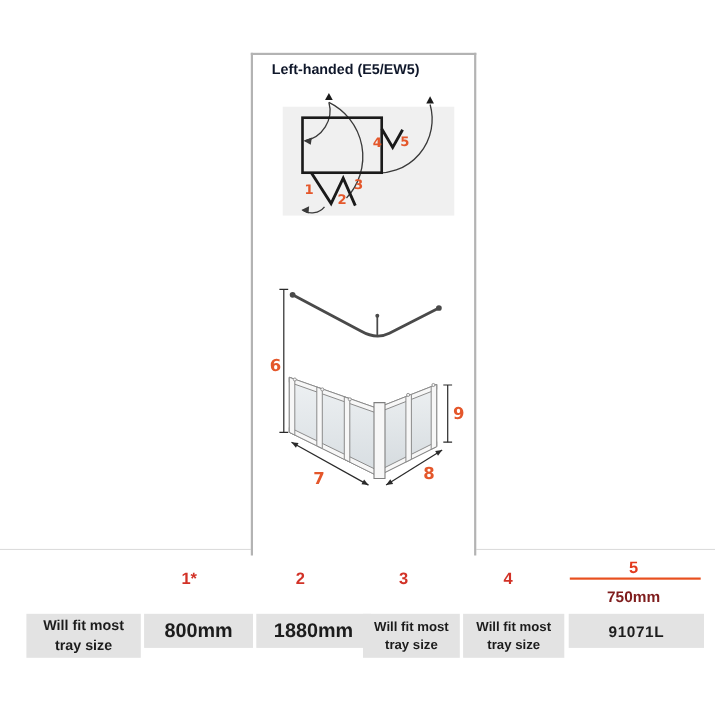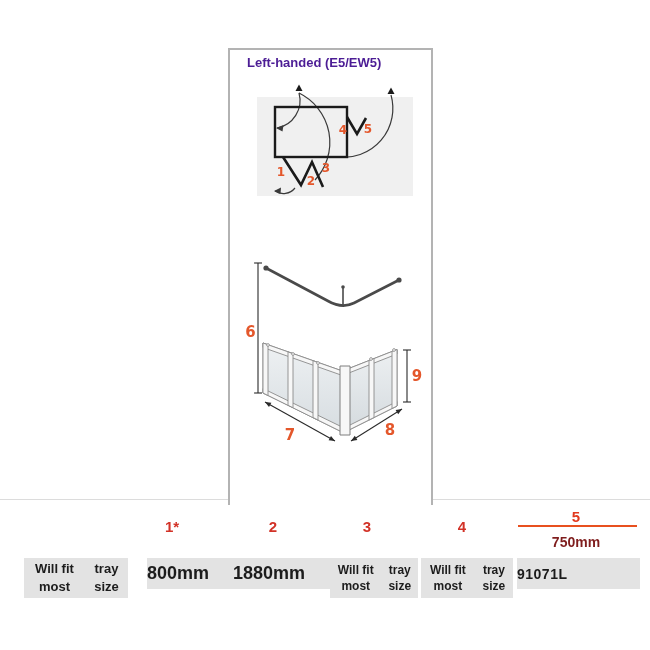--- a/index.html
+++ b/index.html
@@ -5,44 +5,44 @@
   html,body{margin:0;padding:0;background:#ffffff;}
   .canvas{position:relative;width:650px;height:650px;background:#ffffff;overflow:hidden;
           font-family:"Liberation Sans","DejaVu Sans",sans-serif;}
 
   
   .divider-line{position:absolute;left:0;top:499px;width:650px;height:1px;background:#dcdcdc;}
 
   
   .product-panel{position:absolute;left:228px;top:48px;width:205px;height:457px;
                  box-sizing:border-box;border:2px solid #b3b3b3;border-bottom:none;background:#ffffff;}
-  .panel-title{position:absolute;left:247px;top:55px;font-size:13px;font-weight:bold;color:#4c1d95;letter-spacing:0;}
+  .panel-title{position:absolute;left:247px;top:55px;font-size:13px;font-weight:bold;color:#0f172a;letter-spacing:0;}
 
   .schematic-wrap{position:absolute;left:255px;top:83px;width:160px;height:115px;}
   .illustration-wrap{position:absolute;left:243px;top:253px;width:184px;height:204px;}
 
   svg text.num{font-family:"DejaVu Sans","Liberation Sans",sans-serif;font-weight:bold;fill:#e4572b;}
 
   
   .option-label{position:absolute;left:27px;top:506px;color:#d23227;font-weight:bold;
                 font-size:15px;line-height:17px;}
   .col-num{position:absolute;top:518px;transform:translateX(-50%);color:#d23227;
            font-weight:bold;font-size:15px;}
   .col-num.c1{left:172px;} .col-num.c2{left:273px;} .col-num.c3{left:367px;} .col-num.c4{left:462px;}
   .col5-num{position:absolute;left:576px;top:508px;transform:translateX(-50%);
             color:#e2391d;font-weight:bold;font-size:15px;}
   .col5-line{position:absolute;left:518px;top:525px;width:119px;height:2px;background:#e8501f;}
   .col5-sub{position:absolute;left:576px;top:534px;transform:translateX(-50%);
             color:#7f1d1d;font-weight:bold;font-size:14px;}
 
   
   .cell{position:absolute;top:558px;background:#e3e3e3;color:#1c1c1c;font-weight:bold;
-        display:flex;flex-direction:row;align-items:center;text-align:center;}
+        display:flex;flex-direction:column;justify-content:center;align-items:center;text-align:center;}
   .cell-a{left:24px;width:104px;height:40px;font-size:13px;line-height:18px;}
-  .cell-b{left:147px;width:99px;height:31px;font-size:18px;}
+  .cell-b{left:131px;width:99px;height:31px;font-size:18px;}
   .cell-c{left:233px;width:104px;height:31px;font-size:18px;}
   .cell-d{left:330px;width:88px;height:40px;font-size:12px;line-height:16px;}
   .cell-e{left:421px;width:92px;height:40px;font-size:12px;line-height:16px;}
   .cell-f{left:517px;width:123px;height:31px;font-size:14px;letter-spacing:0.5px;}
 </style>
 </head>
 <body>
 
 <div class="canvas">
 

